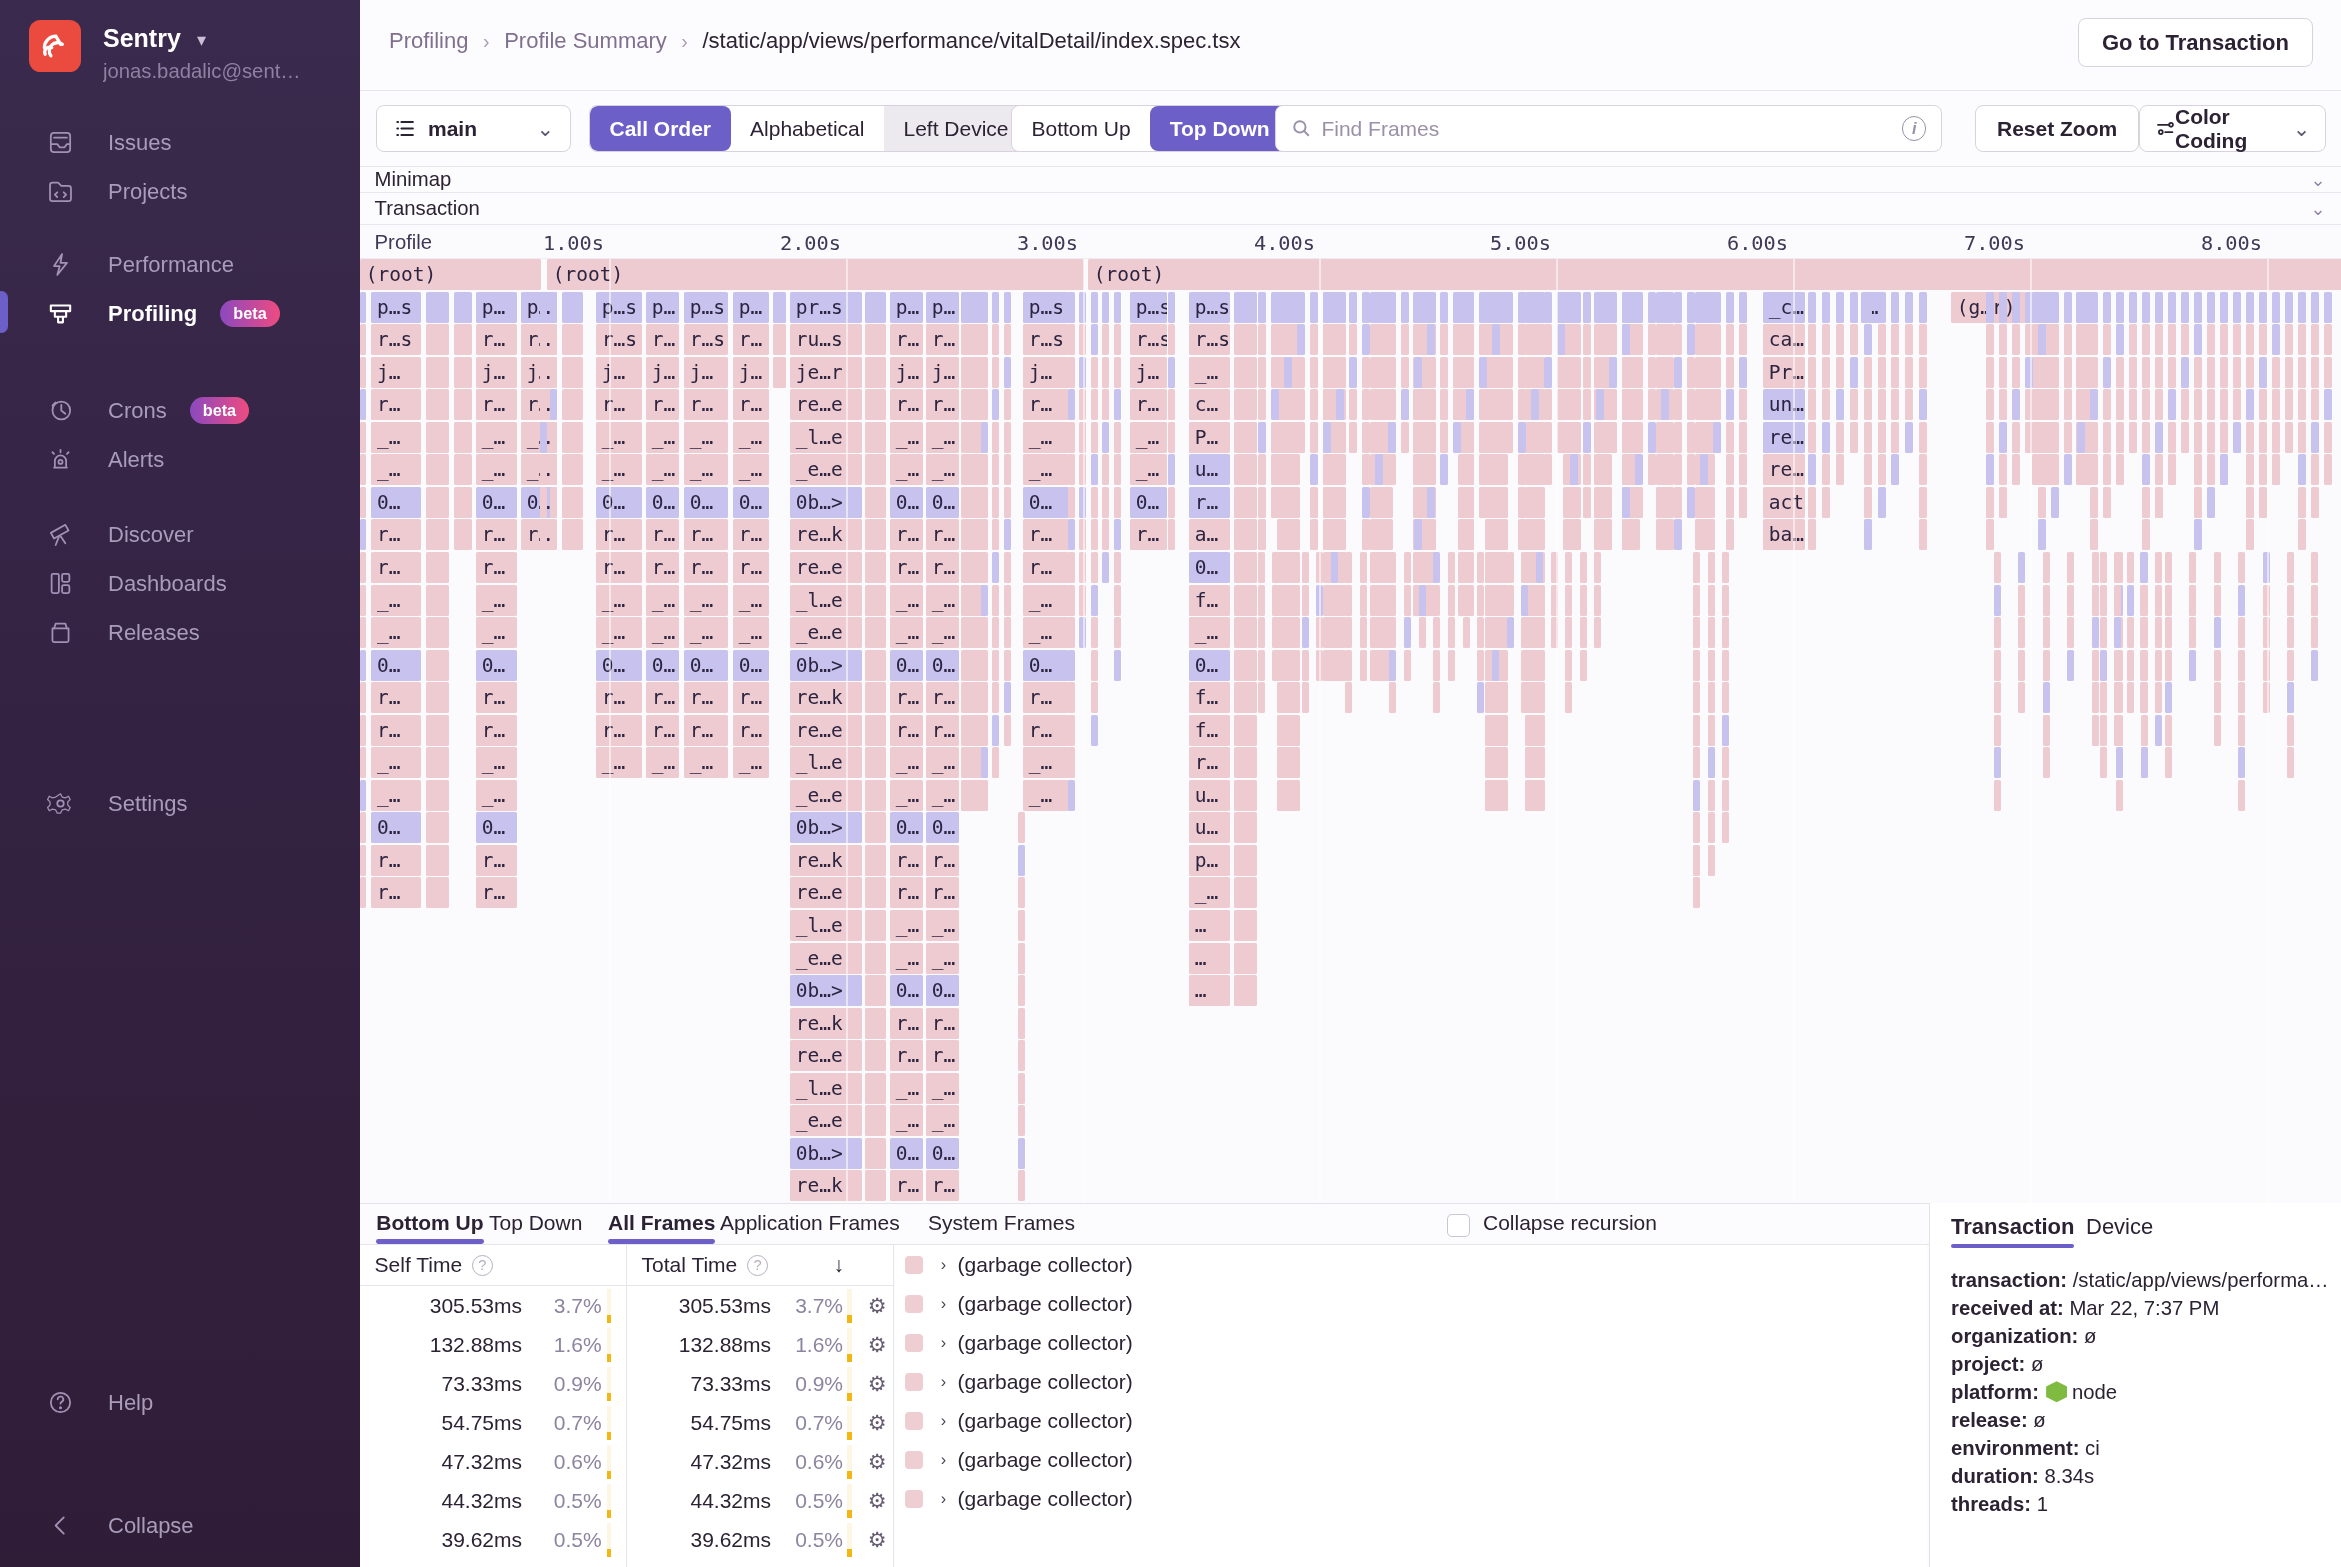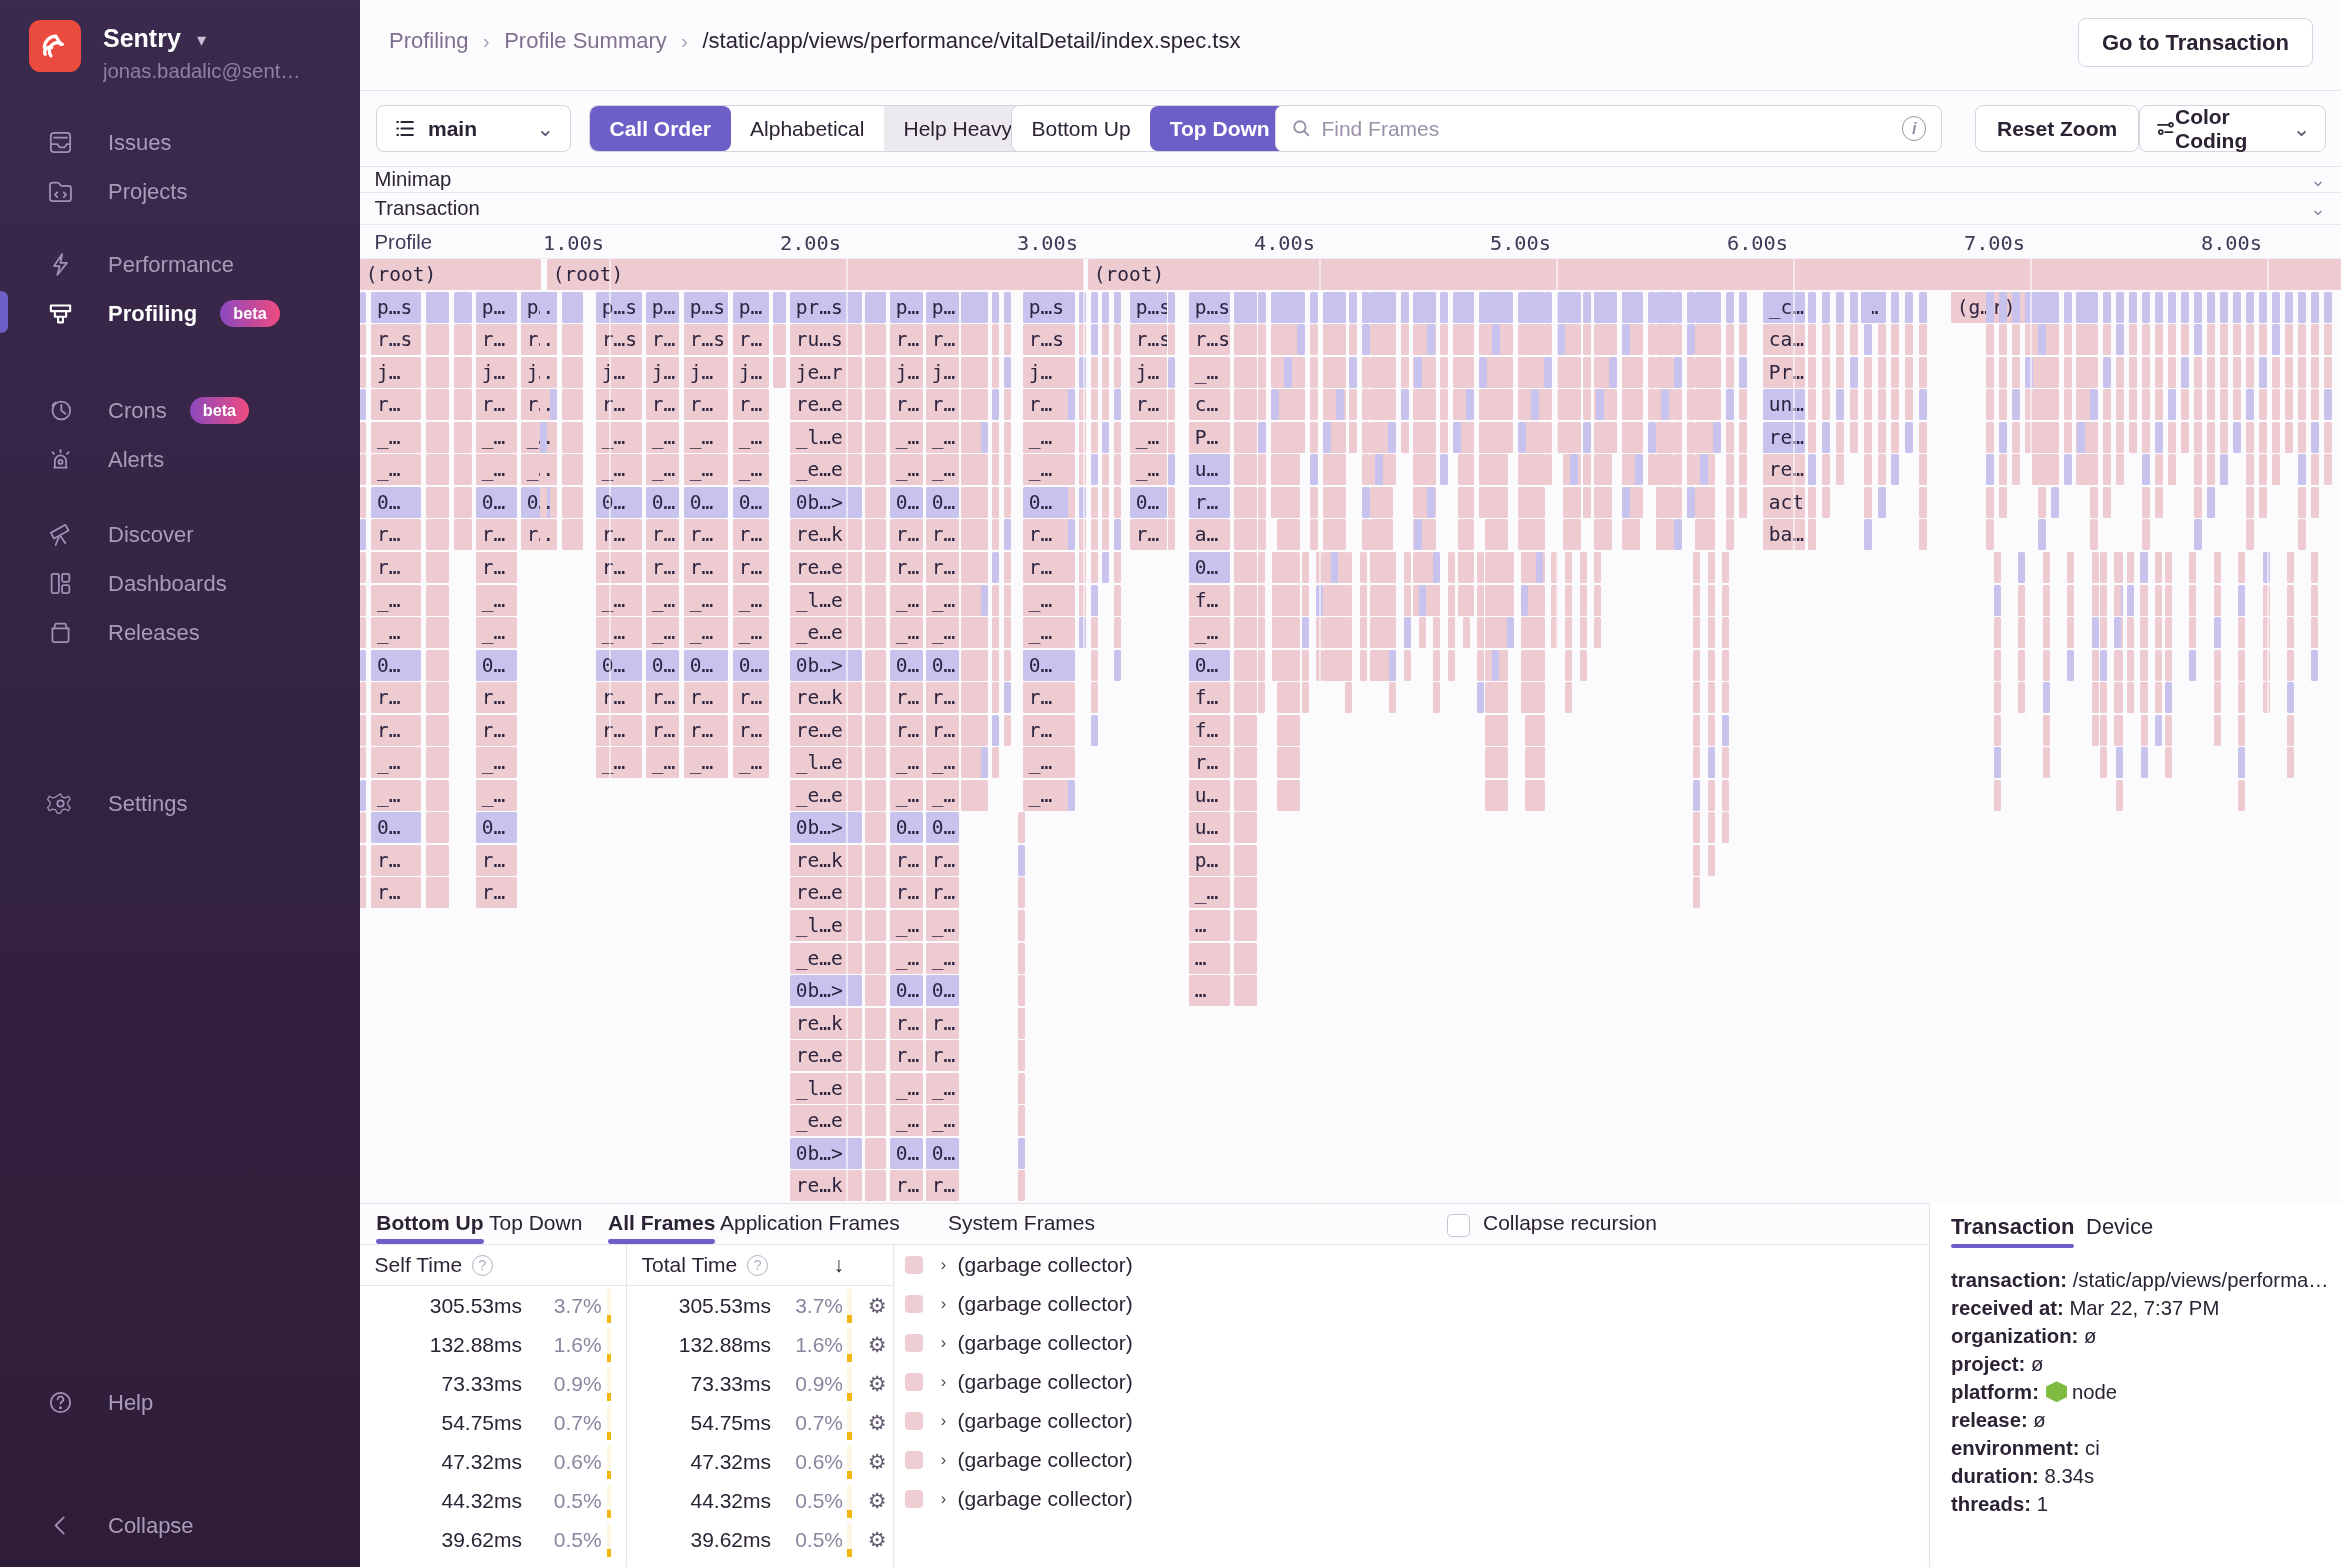--- a/index.html
+++ b/index.html
@@ -258,21 +258,21 @@
               <path d="M9 6 h14 M9 14 h14 M9 22 h14 M4 6 h1 M4 14 h1 M4 22 h1"></path>
             </g>
           </svg>
         <b>main</b>
       </span>
       <span style="color:#5f5670">⌄</span>
     </div>
     <div class="seg-wrap" style="left:229px">
       <div class="seg on">Call Order</div>
       <div class="seg">Alphabetical</div>
-      <div class="seg dim">Help Heavy</div>
+      <div class="seg dim">Left Device</div>
     </div>
     <div class="seg-wrap" style="left:651px">
       <div class="seg">Bottom Up</div>
       <div class="seg on">Top Down</div>
     </div>
     <div id="find-input">
       <svg width="21" height="21" viewBox="0 0 26 26" style="margin-right:9.8px">
           <circle cx="11" cy="11" r="7" fill="none" stroke="#9a91a8" stroke-width="2.4"></circle>
           <path d="M16 16 L22 22" stroke="#9a91a8" stroke-width="2.4"></path>
         </svg>
@@ -1707,21 +1707,21 @@
       <div class="gline" style="left: 1433px;"></div>
       <div class="gline" style="left: 1670px;"></div>
       <div class="gline" style="left: 1907px;"></div>
     </div>
 
   <div id="tabbar">
     <span class="btab on" style="left:16.3px">Bottom Up</span>
     <span class="btab" style="left:129px">Top Down</span>
     <span class="btab on" style="left:248px">All Frames</span>
     <span class="btab" style="left:360px">Application Frames</span>
-    <span class="btab" style="left:588px">System Frames</span>
+    <span class="btab" style="left:568px">System Frames</span>
     <span id="collapse-box"></span>
     <span class="btab" style="left:1123px">Collapse recursion</span>
     <span class="panel-icon" style="left:1816px"><svg width="28" height="28" viewBox="0 0 34 34">
           <path d="M17 6 v14 M11 14 l6 6 6 -6 M7 22 v5 h20 v-5"></path>
         </svg></span>
     <span class="panel-icon" style="left:1870px"><svg width="31" height="28" viewBox="0 0 38 34">
           <rect x="5" y="6" width="28" height="22" rx="4"></rect>
           <path d="M14 6 v22"></path>
         </svg></span>
     <span class="panel-icon on" style="left:1914px"><svg width="31" height="28" viewBox="0 0 38 34">

